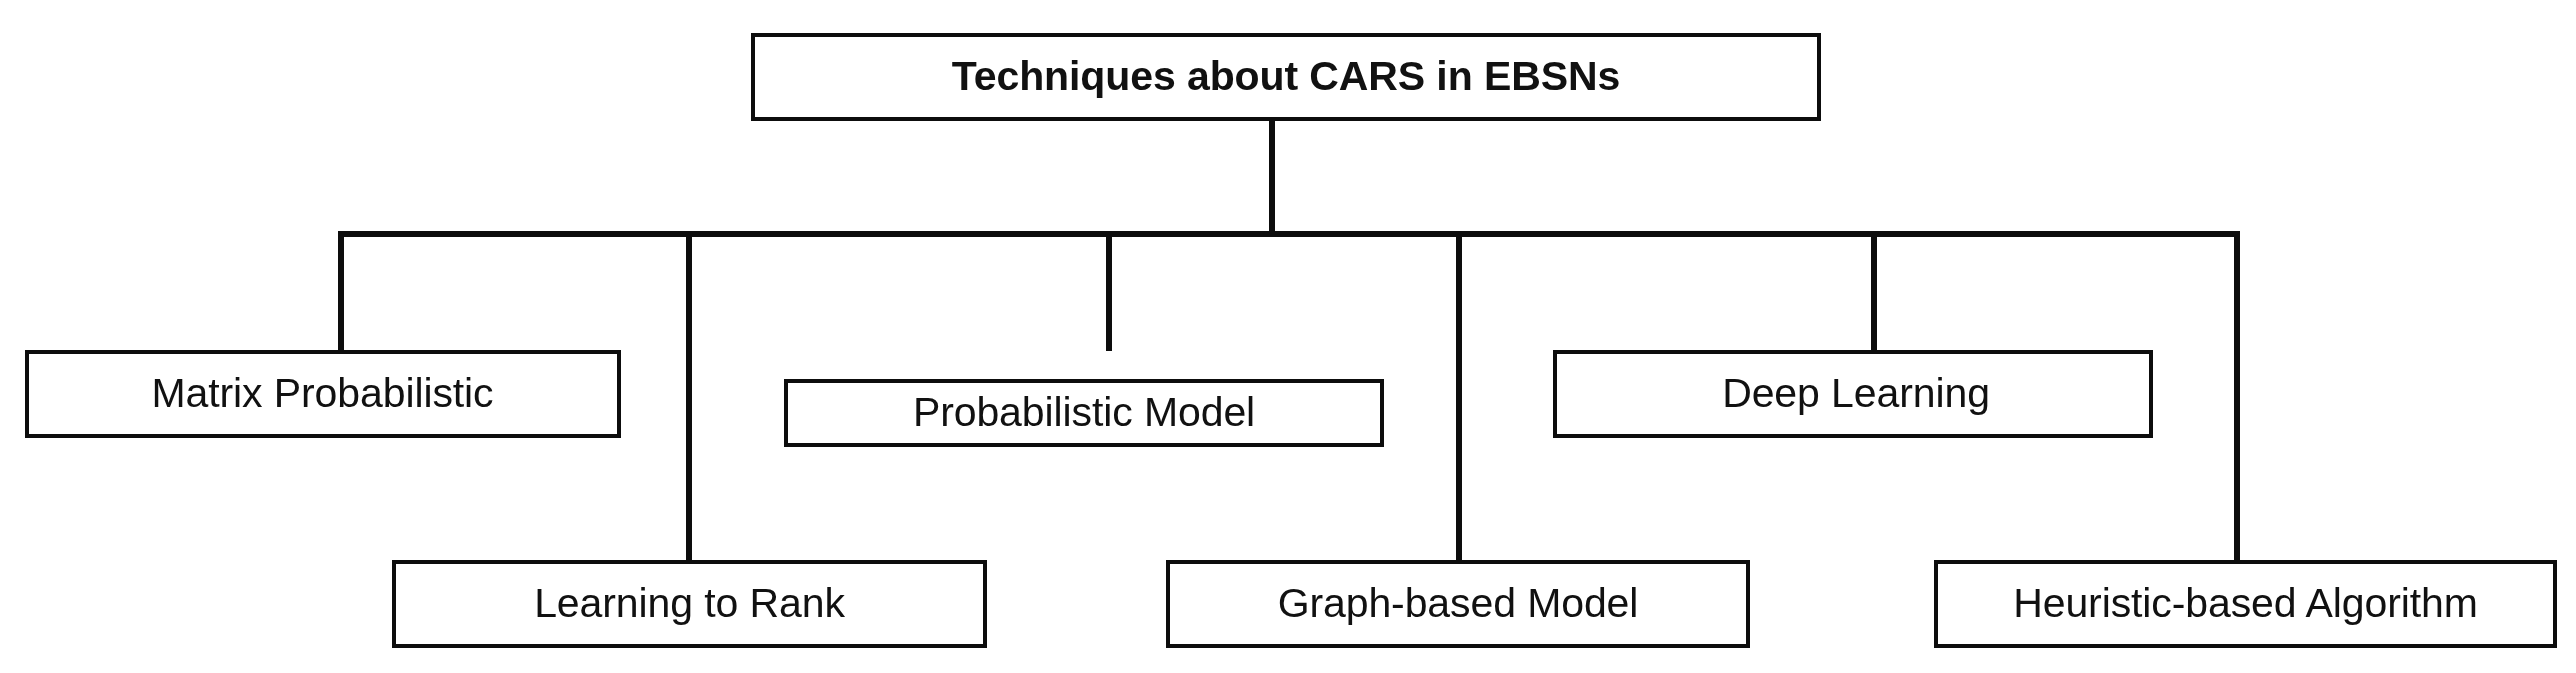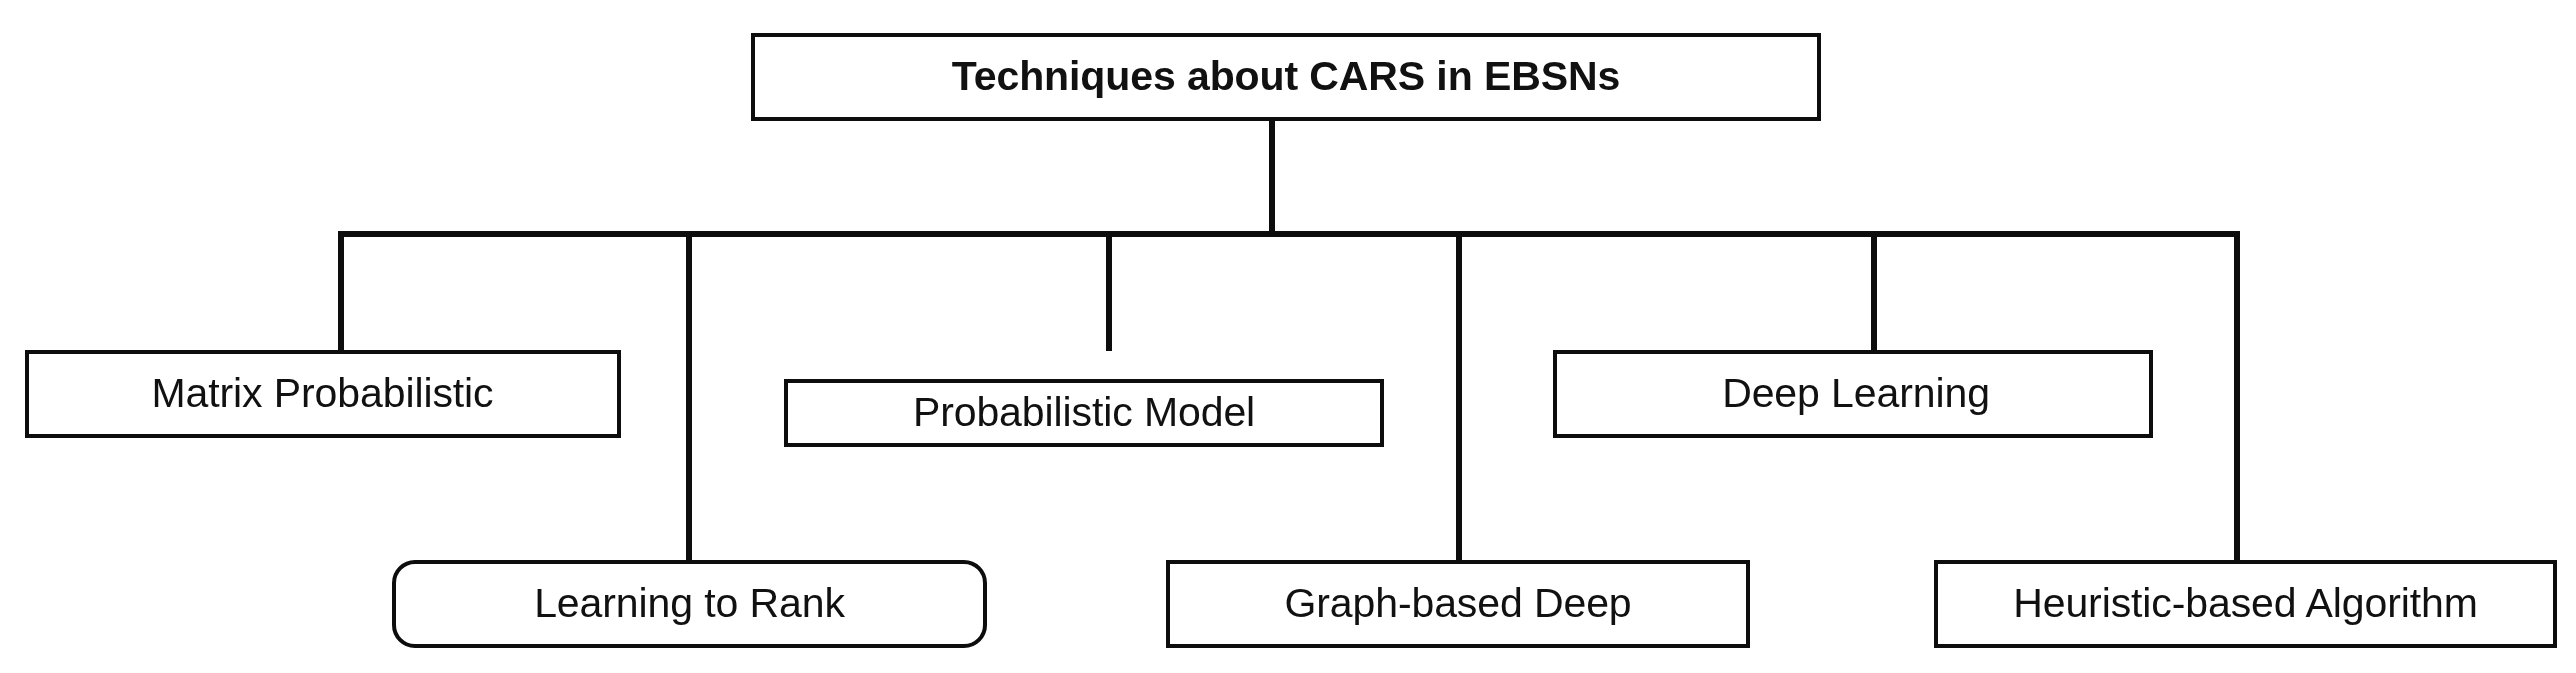--- a/index.html
+++ b/index.html
@@ -83,26 +83,26 @@
   </div>
 
   <div class="node" style="left:784px; top:350px; width:600px; height:68px;margin-top:29px;">
     <span class="node-label">Probabilistic Model</span>
   </div>
 
   <div class="node" style="left:1553px; top:350px; width:600px; height:88px;padding-left:6px;">
     <span class="node-label">Deep Learning</span>
   </div>
 
-  <div class="node" style="left:392px; top:560px; width:595px; height:88px;border-radius:23px;">
+  <div class="node" style="left:392px; top:560px; width:595px; height:88px;">
     <span class="node-label">Learning to Rank</span>
   </div>
 
   <div class="node" style="left:1166px; top:560px; width:584px; height:88px;">
-    <span class="node-label">Graph-based Deep</span>
+    <span class="node-label">Graph-based Model</span>
   </div>
 
   <div class="node" style="left:1934px; top:560px; width:623px; height:88px;">
     <span class="node-label">Heuristic-based Algorithm</span>
   </div>
 
 </div>
 
 
 </body></html>

